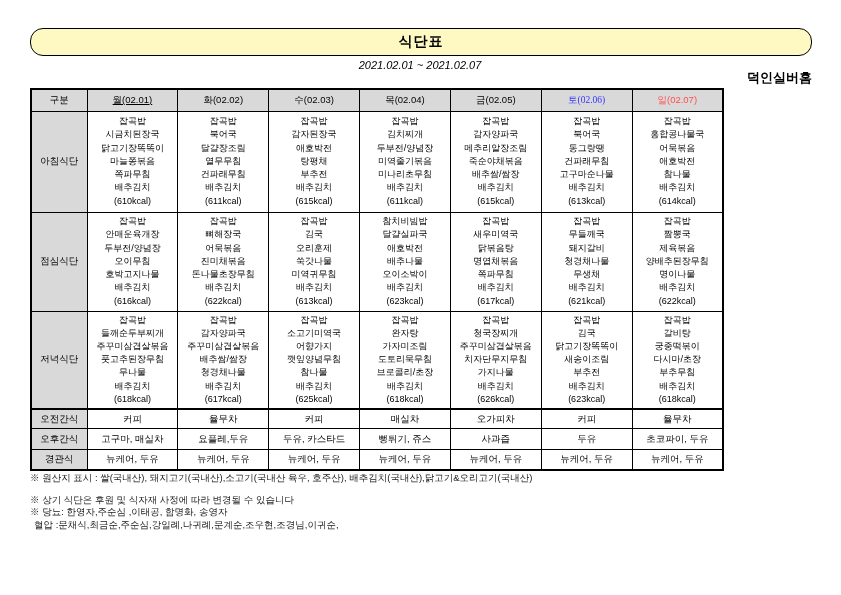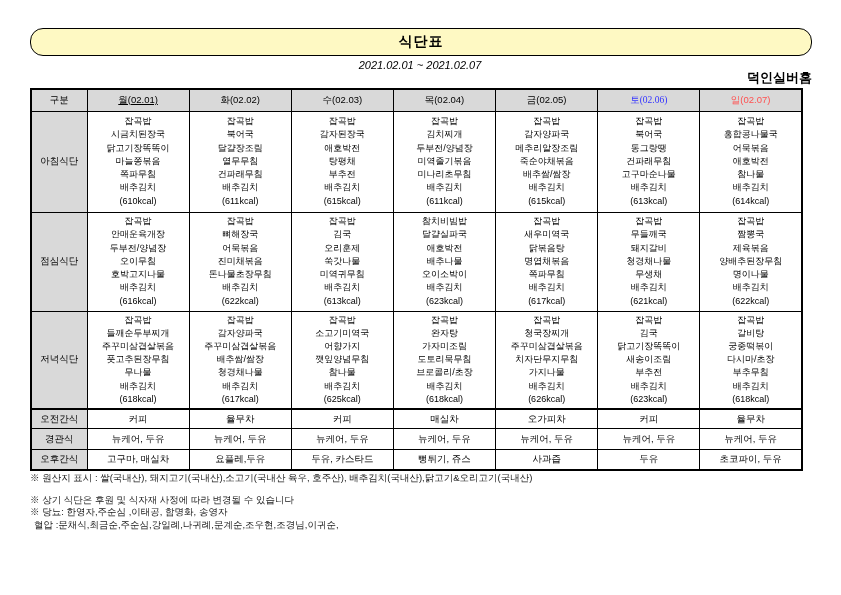--- a/index.html
+++ b/index.html
@@ -30,21 +30,21 @@
     font-style: italic;
   }
   .facility {
     position: absolute;
     right: 29px; top: 69px;
     font-size: 13px; font-weight: bold;
   }
   table.menu-table {
     position: absolute;
     left: 30px; top: 88px;
-    width: 773px;
+    width: 694px;
     border-collapse: collapse;
     table-layout: fixed;
     border: 2px solid #000;
   }
   col.label-col { width: 56px; }
   .menu-table th, .menu-table td {
     border: 1px solid #000;
     text-align: center;
     vertical-align: middle;
     padding: 0;
@@ -327,39 +327,39 @@
           <th>오전간식</th>
           <td class="text-cell">커피</td>
           <td class="text-cell">율무차</td>
           <td class="text-cell">커피</td>
           <td class="text-cell">매실차</td>
           <td class="text-cell">오가피차</td>
           <td class="text-cell">커피</td>
           <td class="text-cell">율무차</td>
         </tr>
         <tr>
-          <th>경관식</th>
-          <td class="text-cell">뉴케어, 두유</td>
-          <td class="text-cell">뉴케어, 두유</td>
-          <td class="text-cell">뉴케어, 두유</td>
-          <td class="text-cell">뉴케어, 두유</td>
-          <td class="text-cell">뉴케어, 두유</td>
-          <td class="text-cell">뉴케어, 두유</td>
-          <td class="text-cell">뉴케어, 두유</td>
-        </tr>
-        <tr>
           <th>오후간식</th>
           <td class="text-cell">고구마, 매실차</td>
           <td class="text-cell">요플레,두유</td>
           <td class="text-cell">두유, 카스타드</td>
           <td class="text-cell">뻥튀기, 쥬스</td>
           <td class="text-cell">사과즙</td>
           <td class="text-cell">두유</td>
           <td class="text-cell">초코파이, 두유</td>
         </tr>
+        <tr>
+          <th>경관식</th>
+          <td class="text-cell">뉴케어, 두유</td>
+          <td class="text-cell">뉴케어, 두유</td>
+          <td class="text-cell">뉴케어, 두유</td>
+          <td class="text-cell">뉴케어, 두유</td>
+          <td class="text-cell">뉴케어, 두유</td>
+          <td class="text-cell">뉴케어, 두유</td>
+          <td class="text-cell">뉴케어, 두유</td>
+        </tr>
       </tbody>
   </table>
 
   <div class="footnotes">
       <div class="fline indent-0">※ 원산지 표시 : 쌀(국내산), 돼지고기(국내산),소고기(국내산 육우, 호주산), 배추김치(국내산),닭고기&amp;오리고기(국내산)</div>
       <div class="fline indent-0 blank"></div>
       <div class="fline indent-0">※ 상기 식단은 후원 및 식자재 사정에 따라 변경될 수 있습니다</div>
       <div class="fline indent-0">※ 당뇨: 한영자,주순심 ,이태공, 함명화, 송영자</div>
       <div class="fline indent-1">혈압 :문채식,최금순,주순심,강일례,나귀례,문계순,조우현,조경님,이귀순,</div>
     </div>

